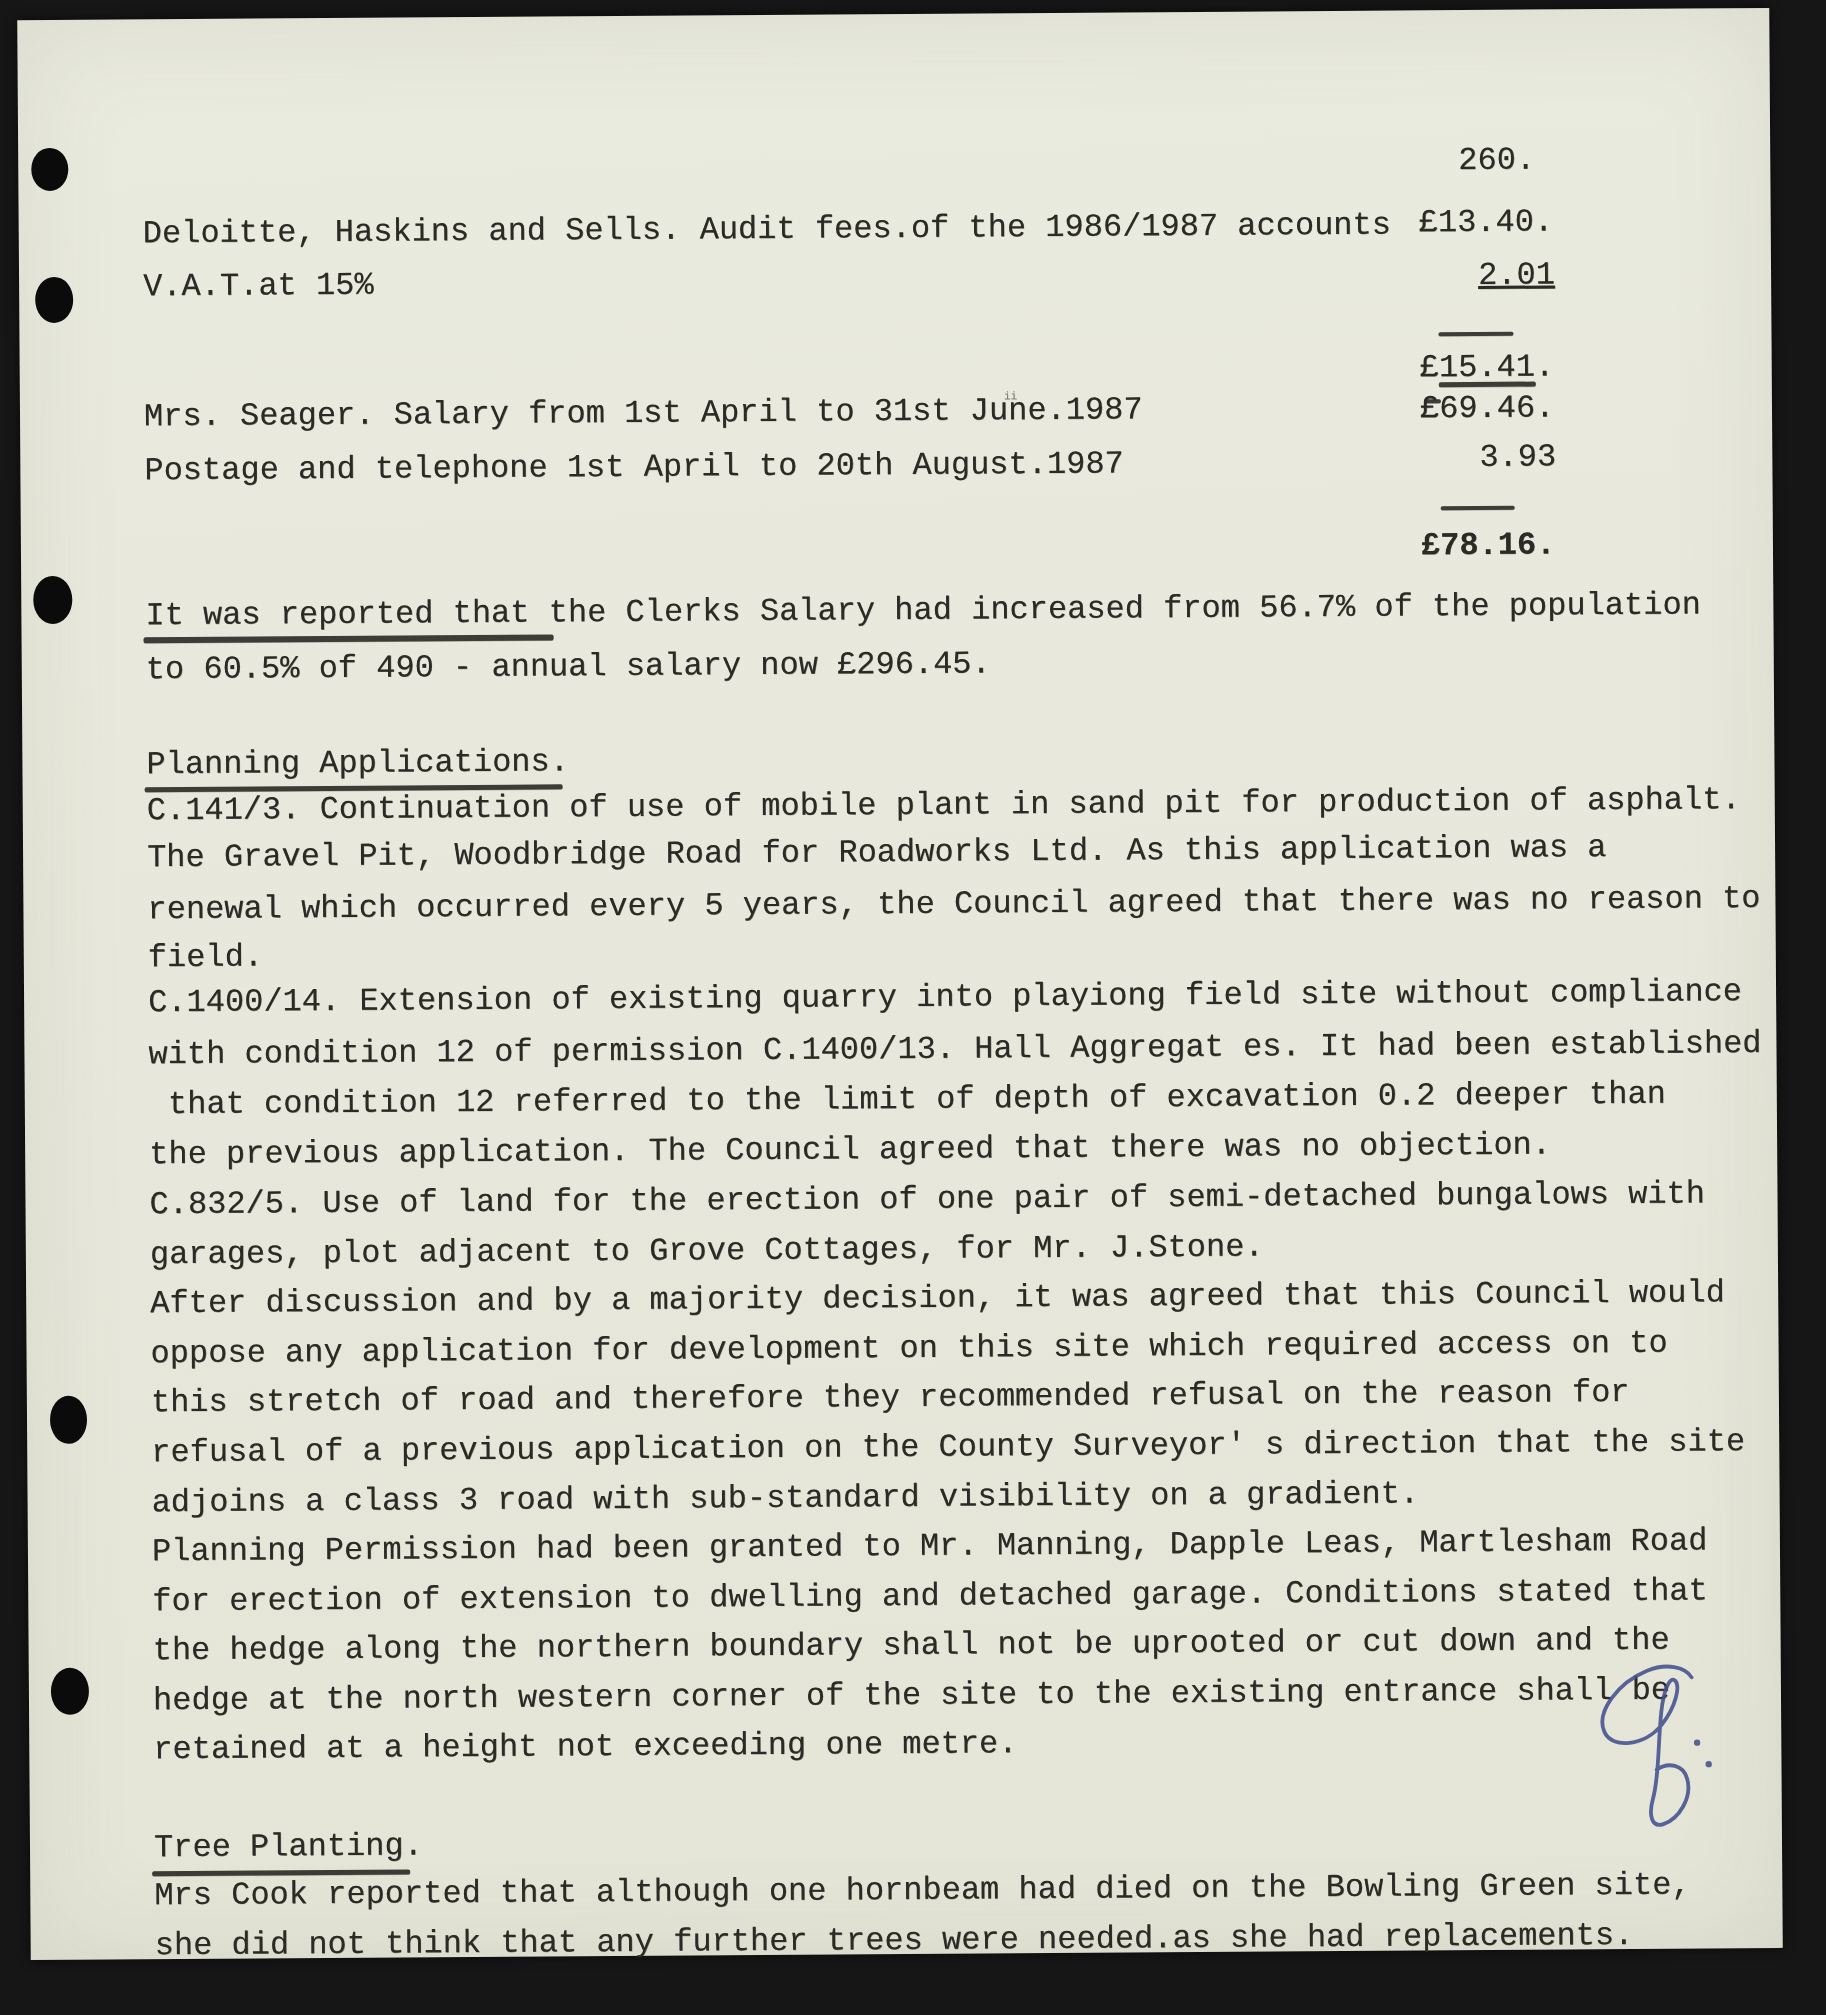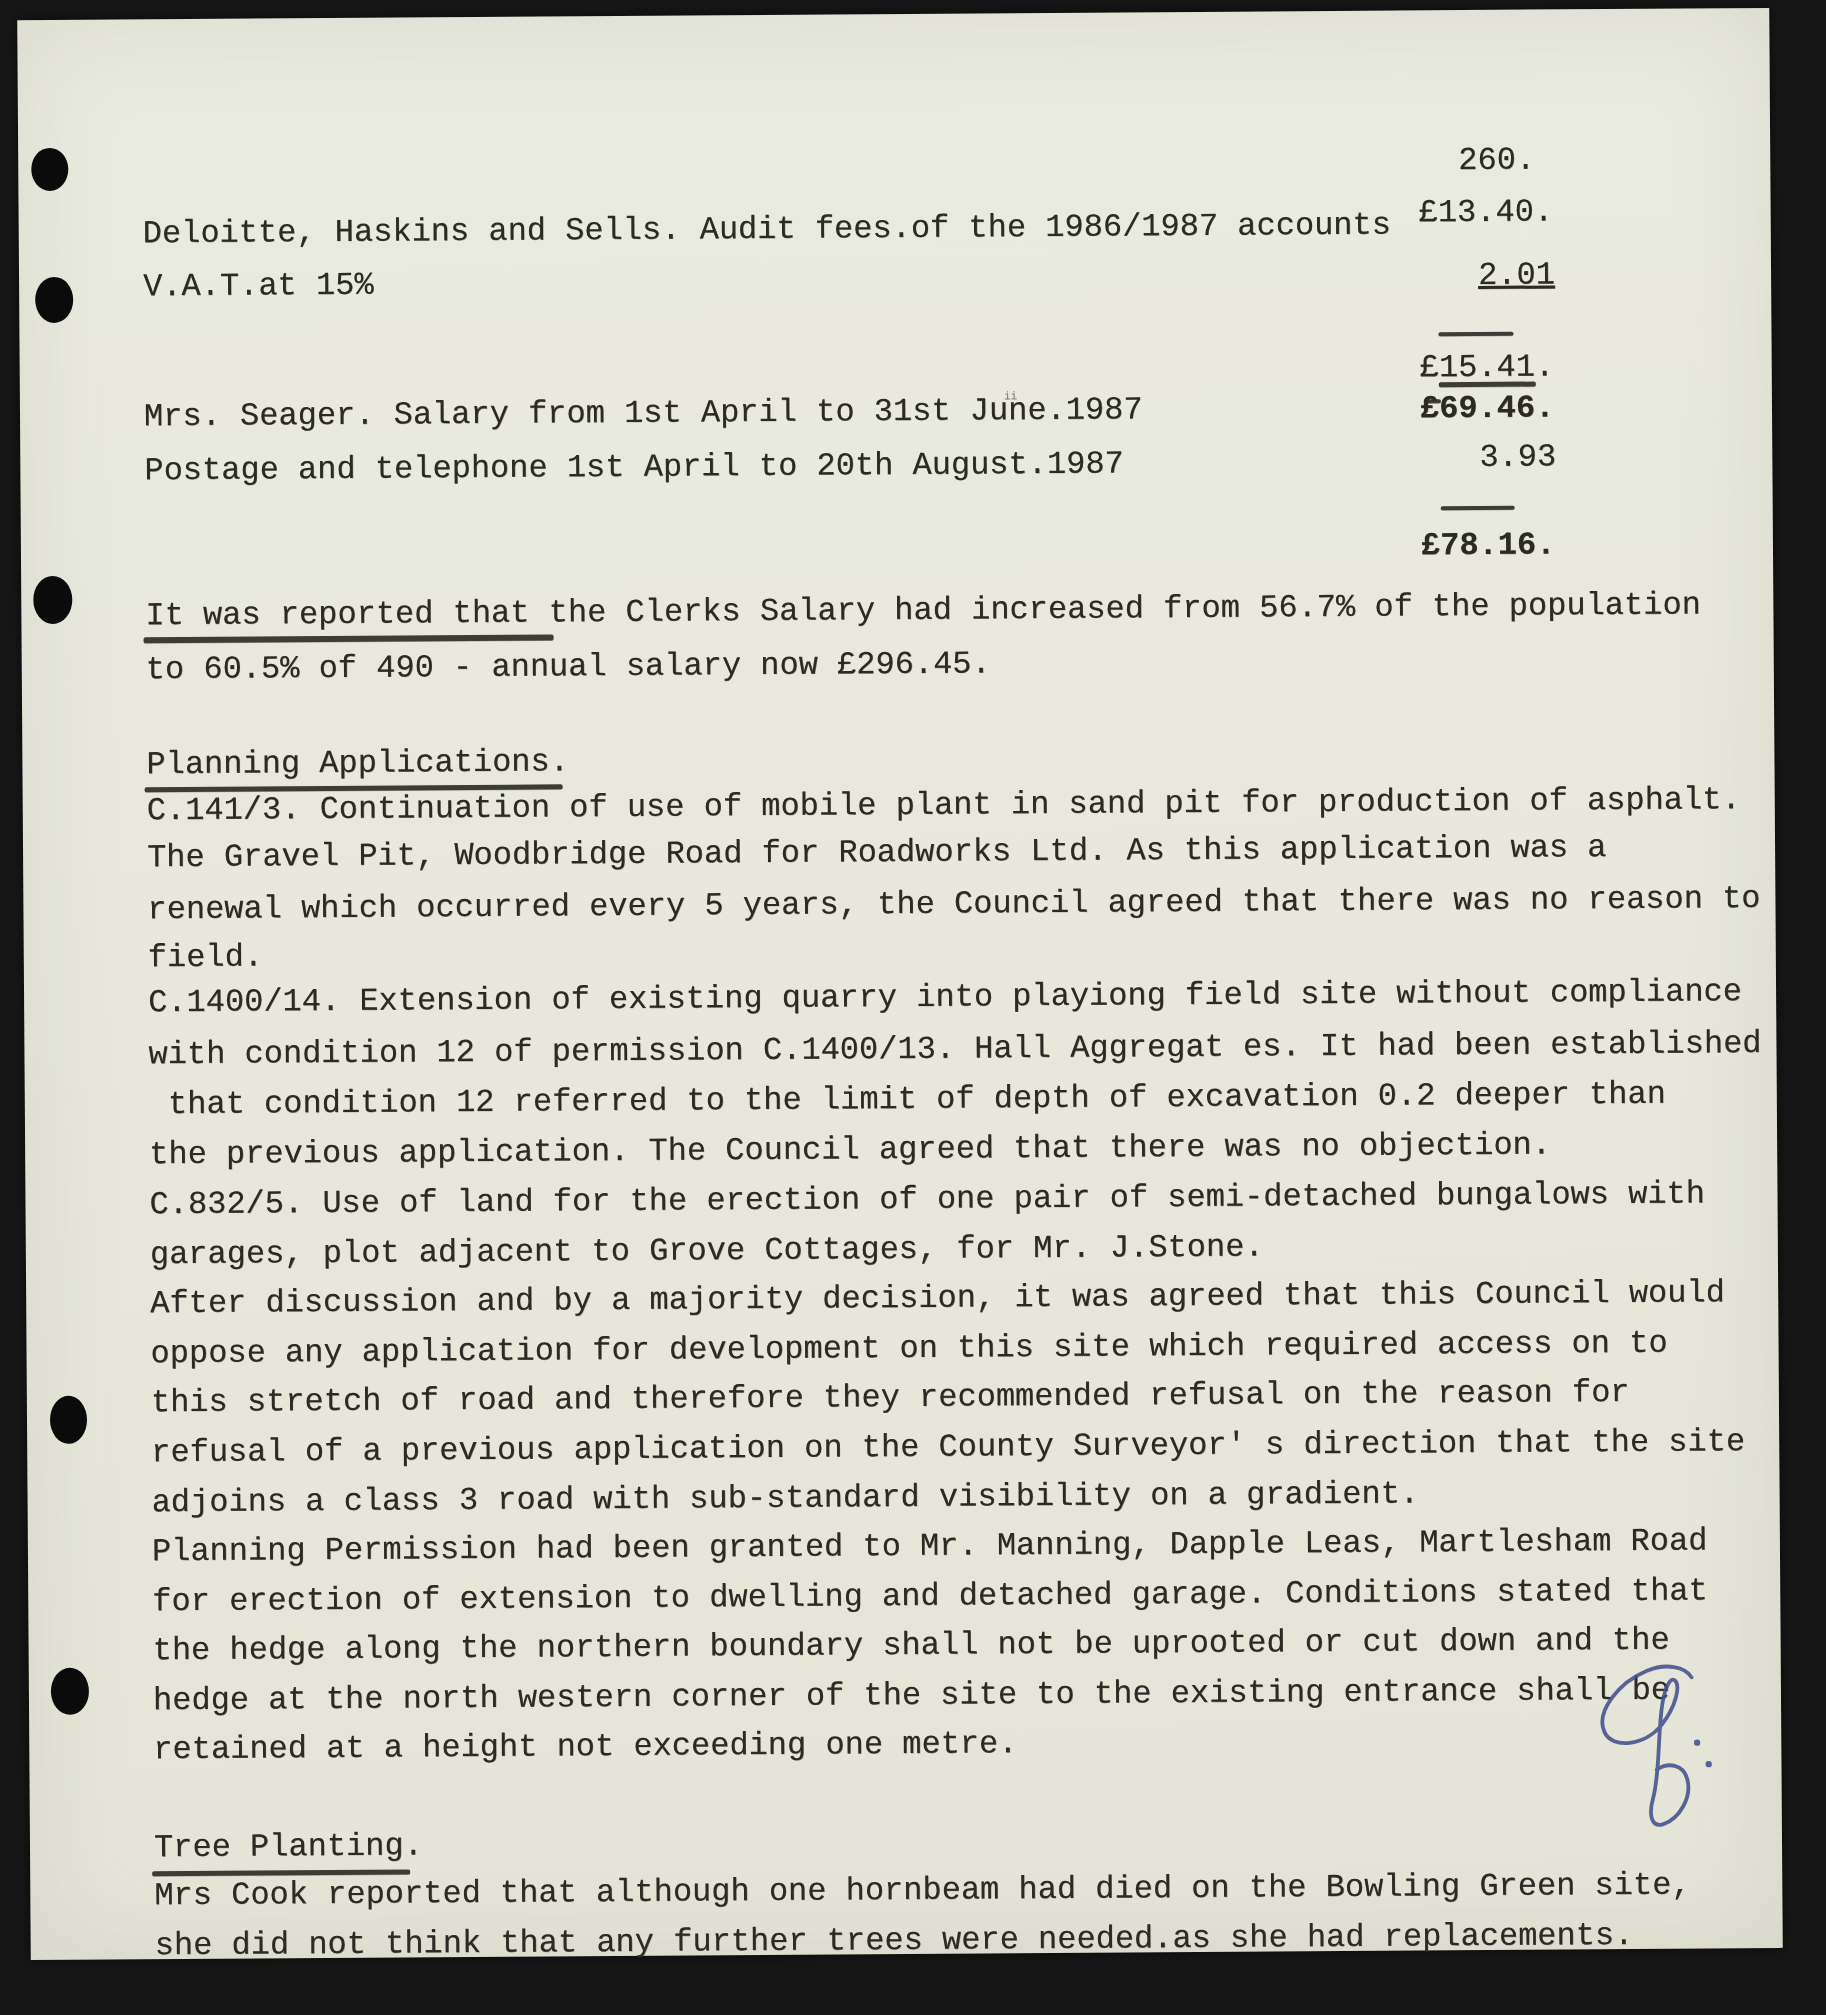--- a/index.html
+++ b/index.html
@@ -66,27 +66,27 @@
         <div class="hole" style="left: 22px; top: 1648px; width: 38px; height: 47px;"></div>
         <div class="rule" style="left: 1419px; top: 322px; width: 75px; height: 4.4px;"></div>
         <div class="rule" style="left: 1419px; top: 372px; width: 97px; height: 5.1px;"></div>
         <div class="rule" style="left: 1404px; top: 389px; width: 16.5px; height: 3.8px;"></div>
         <div class="rule" style="left: 1420px; top: 496px; width: 74px; height: 4.4px;"></div>
         <div class="rule" style="left: 122px; top: 618px; width: 410px; height: 6.4px;"></div>
         <div class="rule" style="left: 122px; top: 768px; width: 418px; height: 5.1px;"></div>
         <div class="rule" style="left: 122px; top: 1852px; width: 258px; height: 5.1px;"></div>
         <div class="t" style="left: 1440px; top: 132px;">260.</div>
         <div class="t" style="left: 124px; top: 196px;">Deloitte, Haskins and Sells. Audit fees.of the 1986/1987 accounts</div>
-        <div class="t" style="left: 1400px; top: 184px; text-align: right;">£13.40.</div>
+        <div class="t" style="left: 1400px; top: 194px; text-align: right;">£13.40.</div>
         <div class="t" style="left: 124px; top: 249px;">V.A.T.at 15%</div>
         <div class="t" style="left: 1459px; top: 247px; text-decoration: underline;">2.01</div>
         <div class="t" style="left: 1400px; top: 339px; text-align: center;">£15.41.</div>
         <div class="t" style="left: 124px; top: 379px;">Mrs. Seager. Salary from 1st April to 31st June.1987</div>
         <div class="t" style="left: 984px; top: 365px; font-size: 11px; opacity: 0.55;">ii</div>
-        <div class="t" style="left: 1400px; top: 380px; font-weight: bold;">£69.46.</div>
+        <div class="t" style="left: 1400px; top: 380px;">£69.46.</div>
         <div class="t" style="left: 124px; top: 433px;">Postage and telephone 1st April to 20th August.1987</div>
         <div class="t" style="left: 1459px; top: 429px;">3.93</div>
         <div class="t" style="left: 1400px; top: 517px; font-weight: bold;">£78.16.</div>
         <div class="t" style="left: 124px; top: 578px;">It was reported that the Clerks Salary had increased from 56.7% of the population</div>
         <div class="t" style="left: 124px; top: 632px;">to 60.5% of 490 - annual salary now £296.45.</div>
         <div class="t" style="left: 124px; top: 727px;">Planning Applications.</div>
         <div class="t" style="left: 124px; top: 773px;">C.141/3. Continuation of use of mobile plant in sand pit for production of asphalt.</div>
         <div class="t" style="left: 124px; top: 820px;">The Gravel Pit, Woodbridge Road for Roadworks Ltd. As this application was a</div>
         <div class="t" style="left: 124px; top: 872px;">renewal which occurred every 5 years, the Council agreed that there was no reason to</div>
         <div class="t" style="left: 124px; top: 920px;">field.</div>

